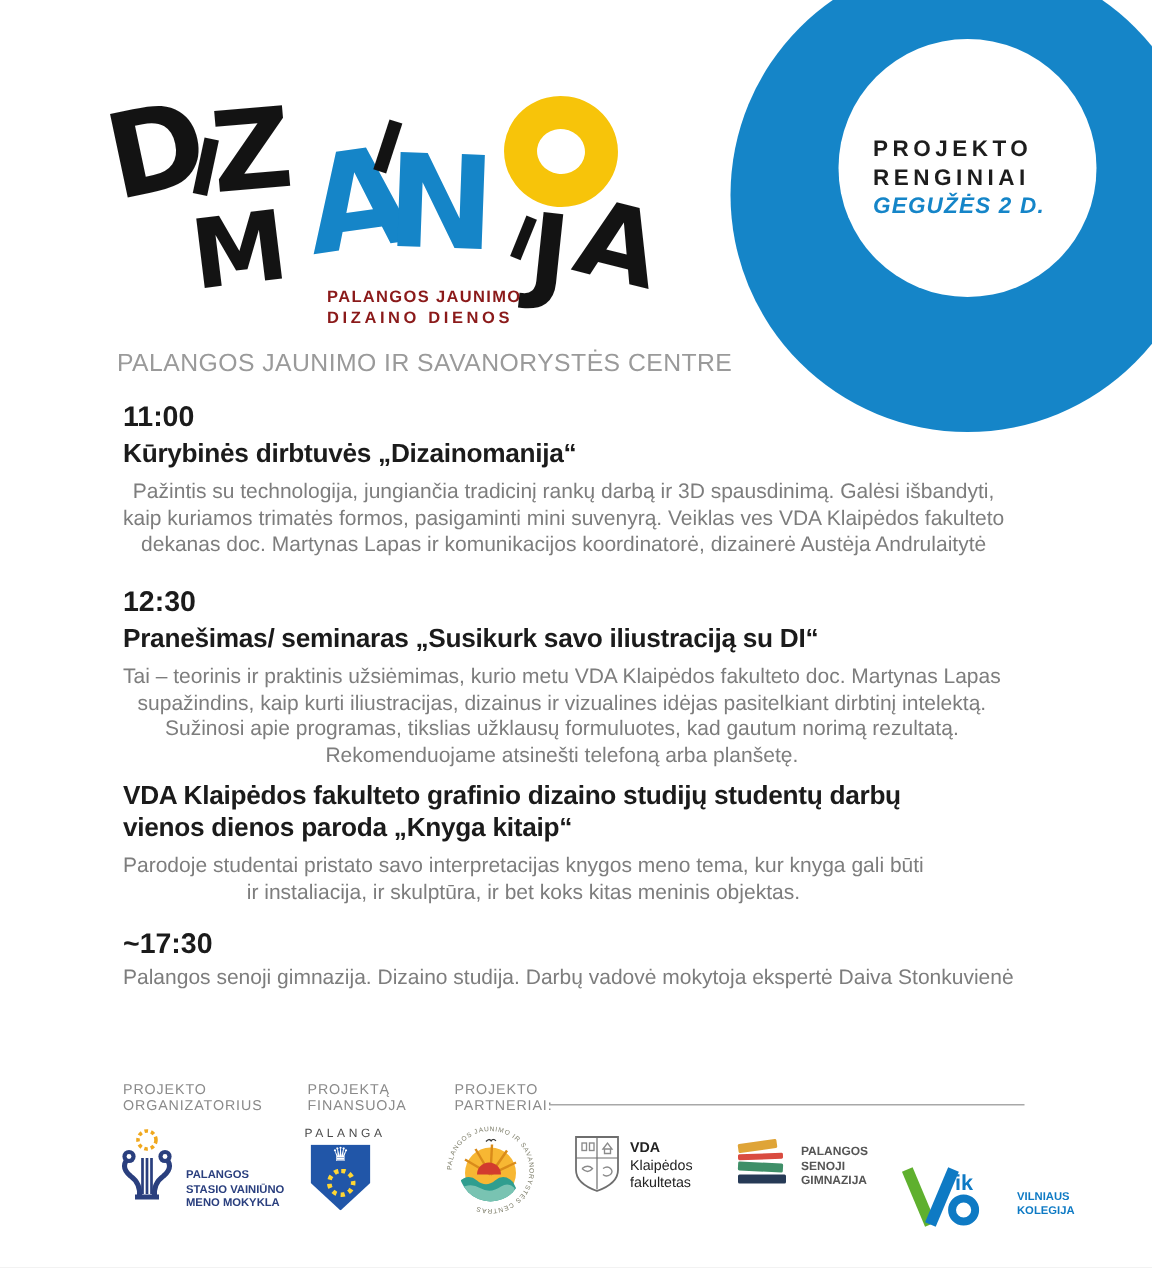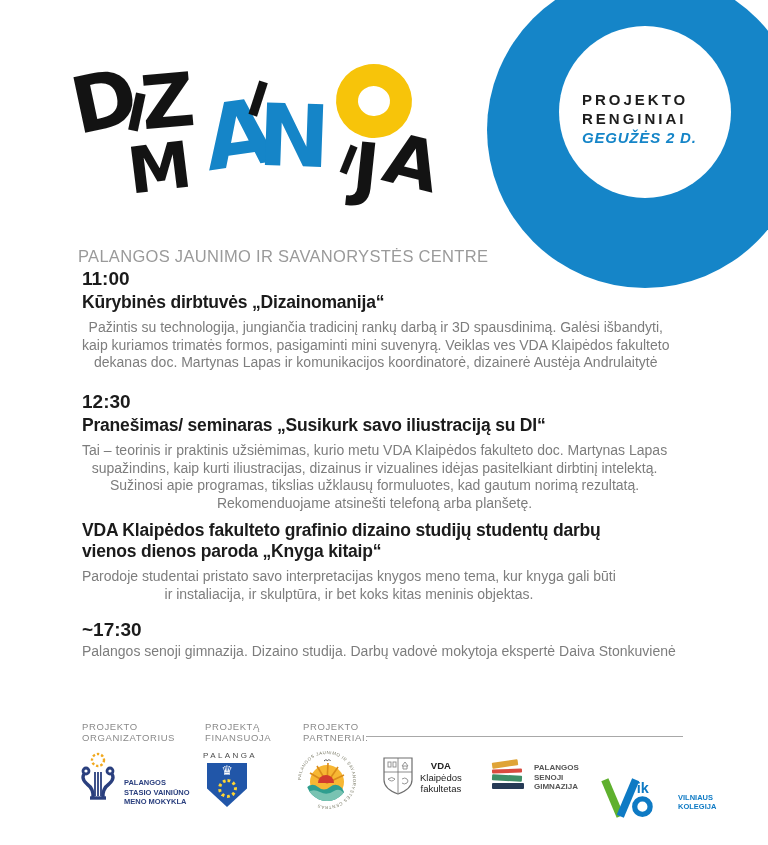--- a/index.html
+++ b/index.html
@@ -32,21 +32,21 @@
        border-radius:50%;transform:rotate(8deg);background:transparent;}
   .lM {left:128px;top:140px;font-size:64px;transform:rotate(-7deg);}
   .lI3{left:341px;top:142px;font-size:40px;transform:rotate(22deg);}
   .lJ {left:353px;top:138px;font-size:70px;transform:rotate(6deg);}
   .lA2{left:385px;top:132px;font-size:70px;transform:rotate(14deg);}
 
   .logo-sub{position:absolute;left:218px;top:191px;z-index:3;color:var(--red);font-weight:bold;}
   .logo-sub .l1{font-size:11px;letter-spacing:0.9px;line-height:14px;}
   .logo-sub .l2{font-size:11px;letter-spacing:2.4px;line-height:14px;}
 
-  .venue{position:absolute;left:78px;top:247px;z-index:2;font-size:16.5px;
+  .venue{position:absolute;left:78px;top:233px;z-index:2;font-size:16.5px;
     letter-spacing:0.3px;color:var(--venue-gray);white-space:nowrap;}
 
   
   .sec{position:absolute;left:82px;z-index:2;}
   #s1{top:268px;} #s2{top:391px;} #s3{top:517px;} #s4{top:619px;}
   .time{font-size:19px;line-height:21px;font-weight:bold;color:var(--heading-black);margin-bottom:3px;}
   .stitle{font-size:17.5px;line-height:21px;font-weight:bold;color:var(--heading-black);
     letter-spacing:-0.2px;margin-bottom:6px;white-space:pre-line;}
   .sbody{font-size:14px;line-height:17.5px;color:var(--body-gray);white-space:pre-line;text-align:center;}
 
@@ -66,21 +66,21 @@
   #p-pal .city{font-size:8px;letter-spacing:2.4px;color:#4a4a4a;font-weight:400;}
   #p-pal .shield{width:40px;height:44px;margin:3px auto 0;background:#2156a8;
     clip-path:polygon(0 0,100% 0,100% 58%,50% 100%,0 58%);
     display:flex;flex-direction:column;align-items:center;}
   #p-pal .crown{color:#ffffff;font-size:13px;line-height:14px;margin-top:1px;font-family:"DejaVu Sans",sans-serif;}
   #p-pal .dots{width:19px;height:19px;border:3px dotted #ffd633;border-radius:50%;margin-top:1px;}
 
   #p-sun{left:297px;top:750px;}
 
   #p-vda{left:383px;top:757px;display:flex;gap:7px;}
-  #p-vda .vtxt{font-size:9.5px;line-height:11.5px;color:#222;margin-top:3px;text-align:center;}
+  #p-vda .vtxt{font-size:9.5px;line-height:11.5px;color:#222;margin-top:3px;}
   #p-vda .vtxt b{display:block;}
   #p-vda .vtxt span{white-space:pre-line;}
 
   #p-gim{left:492px;top:757px;display:flex;gap:10px;}
   .books{display:flex;flex-direction:column;gap:2px;margin-top:4px;}
   .books div{height:6px;border-radius:1px;}
   .b1{width:26px;background:#dfa437;transform:rotate(-8deg);}
   .b2{width:30px;background:#d94b40;height:4px !important;transform:rotate(-2deg);}
   .b3{width:30px;background:#3f8f68;transform:rotate(3deg);}
   .b4{width:32px;background:#263a56;}
@@ -110,20 +110,24 @@
     <span class="lt lA1">A</span>
     <span class="lt lI2">I</span>
     <span class="lt lN">N</span>
     <span class="lt lO" style="position:absolute;z-index:2;"></span>
     <span class="lt lM">M</span>
     <span class="lt lI3">I</span>
     <span class="lt lJ">J</span>
     <span class="lt lA2">A</span>
   </div>
 
+  <div class="logo-sub">
+    <div class="l1">PALANGOS JAUNIMO</div>
+    <div class="l2">DIZAINO DIENOS</div>
+  </div>
 
   <div class="venue">PALANGOS JAUNIMO IR SAVANORYSTĖS CENTRE</div>
 
   <div class="sec" id="s1">
     <div class="time">11:00</div>
     <div class="stitle">Kūrybinės dirbtuvės „Dizainomanija“</div>
     <div class="sbody">Pažintis su technologija, jungiančia tradicinį rankų darbą ir 3D spausdinimą. Galėsi išbandyti,
 kaip kuriamos trimatės formos, pasigaminti mini suvenyrą. Veiklas ves VDA Klaipėdos fakulteto
 dekanas doc. Martynas Lapas ir komunikacijos koordinatorė, dizainerė Austėja Andrulaitytė</div>
   </div>

